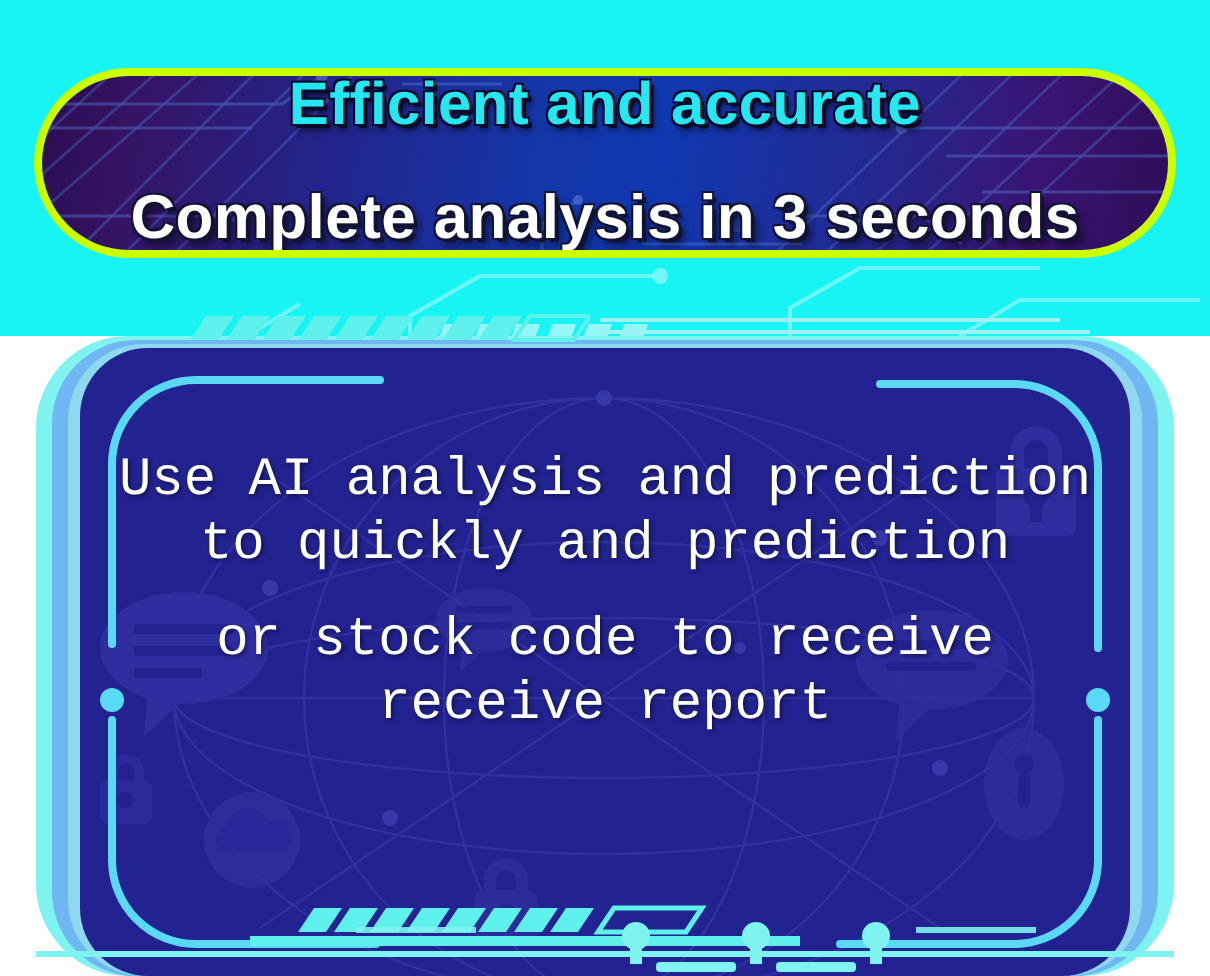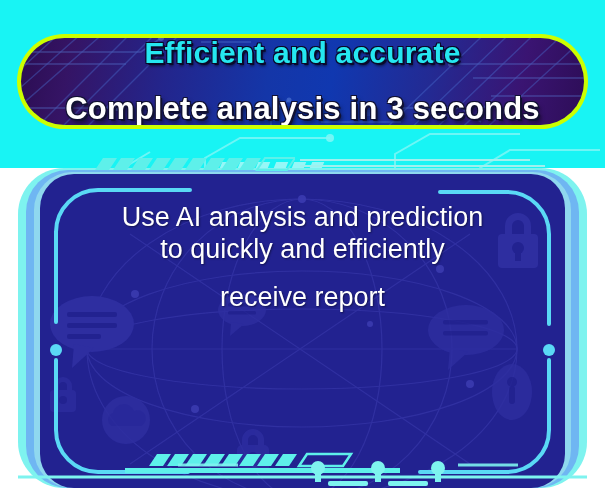--- a/index.html
+++ b/index.html
@@ -88,21 +88,21 @@
   
   .wm{position:absolute;fill:#2e2ea0;}
 
   
   .bracket{position:absolute;left:0;top:0;width:525px;height:314px;pointer-events:none;}
 
   
   .copy{
     position:absolute;left:0;top:0;width:525px;height:314px;
     display:flex;flex-direction:column;align-items:center;justify-content:flex-start;
-    padding-top:28px;box-sizing:border-box;z-index:8;
+    padding-top:52px;box-sizing:border-box;z-index:8;font-family:Liberation Mono, monospace;
   }
   .para{
     color:#ffffff;text-align:center;font-size:27px;line-height:1.17;
     font-weight:400;
     text-shadow:1px 1px 2px rgba(0,0,0,.45);
     white-space:nowrap;
   }
   .para.p2{margin-top:17px;}
   .para div{white-space:nowrap;}
 
@@ -298,23 +298,24 @@
         </g>
         <g fill="#5ad9f5">
           <circle cx="16" cy="176" r="6"></circle>
           <circle cx="509" cy="176" r="6"></circle>
         </g>
       </svg>
 
       <div class="copy">
         <div class="para p1">
           <div>Use AI analysis and prediction</div>
-          <div>to quickly and efficiently</div>
+          <div>to quickly and prediction</div>
         </div>
         <div class="para p2">
+          <div>or stock code to receive</div>
           <div>receive report</div>
         </div>
       </div>
 
     </div>
   </div>
 
   <svg class="top-stripe" viewBox="0 0 200 16">
     <g fill="#5ef0ea">
       <polygon points="8,2 22,2 14,14 0,14"></polygon>

